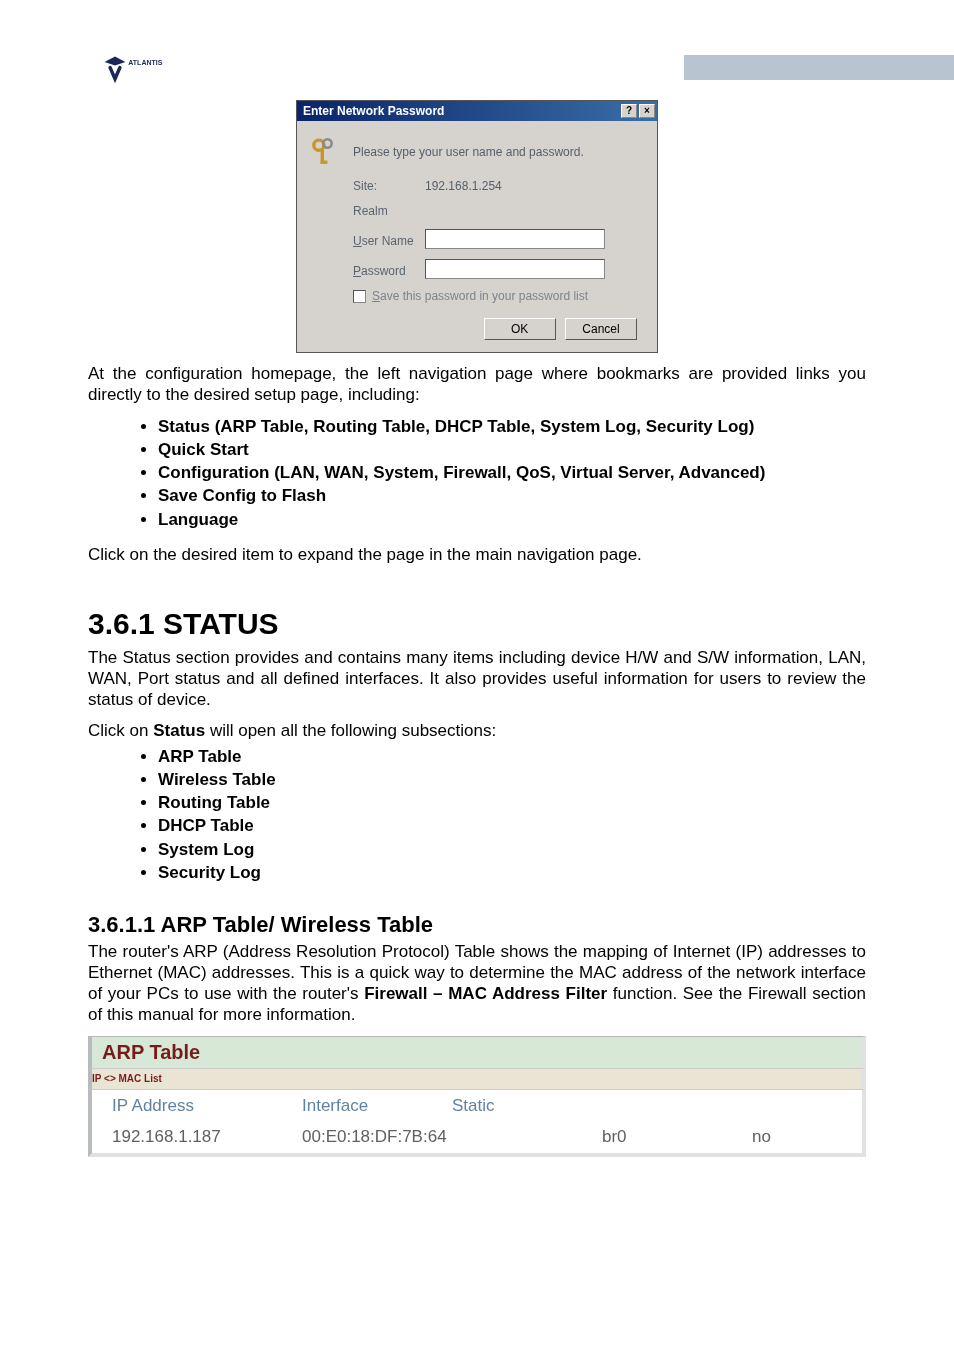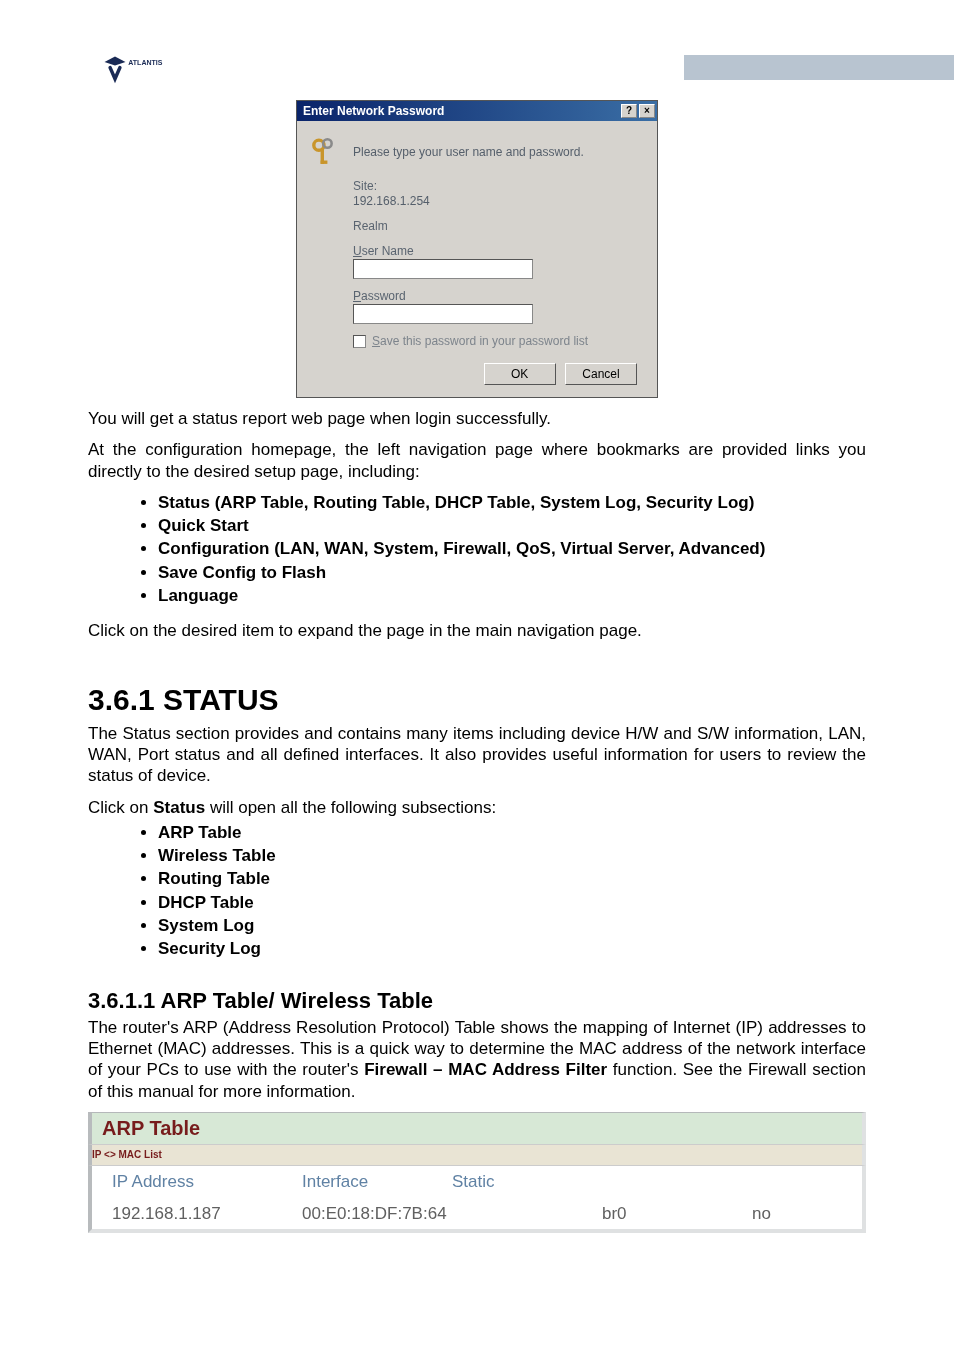--- a/index.html
+++ b/index.html
@@ -69,21 +69,21 @@
     text-align: center;
     line-height: 12px;
   }
   .dialog-body { padding: 14px 18px 12px 10px; }
   .dialog-body .row { display: flex; align-items: center; margin-bottom: 10px; }
   .pw-icon {
     width: 34px; height: 34px;
     margin-right: 12px;
   }
   .pw-icon svg { width: 100%; height: 100%; }
-  .field-row { display: flex; align-items: flex-start; margin-bottom: 10px; padding-left: 46px; color: #555f6b; flex-direction: column; }
+  .field-row { display: flex; align-items: flex-end; margin-bottom: 10px; padding-left: 46px; color: #555f6b; }
   .field-label { width: 72px; color: #5a6470; }
   .field-label .ul { text-decoration: underline; }
   .field-val { color: #555f6b; }
   .win-input {
     width: 180px; height: 20px;
     border: 1px solid #888;
     border-top-color: #555; border-left-color: #555;
     background: #fff;
     padding: 0 4px;
   }
@@ -203,21 +203,20 @@
           <div class="chk-label"><span class="ul">S</span><span>ave this password in your password list</span></div>
         </div>
         <div class="dialog-buttons">
           <button class="win-btn">OK</button>
           <button class="win-btn">Cancel</button>
         </div>
       </div>
     </div>
   </div>
 
-  <p class="para">You will get a status report web page when login successfully.</p>
   <p class="para">At the configuration homepage, the left navigation page where bookmarks are provided links you directly to the desired setup page, including:</p>
 
   <ul class="ul-list">
     <li>Status (ARP Table, Routing Table, DHCP Table,  System Log, Security Log)</li>
     <li>Quick Start</li>
     <li>Configuration (LAN, WAN, System, Firewall, QoS, Virtual Server, Advanced)</li>
     <li>Save Config to Flash</li>
     <li>Language</li>
   </ul>
 

